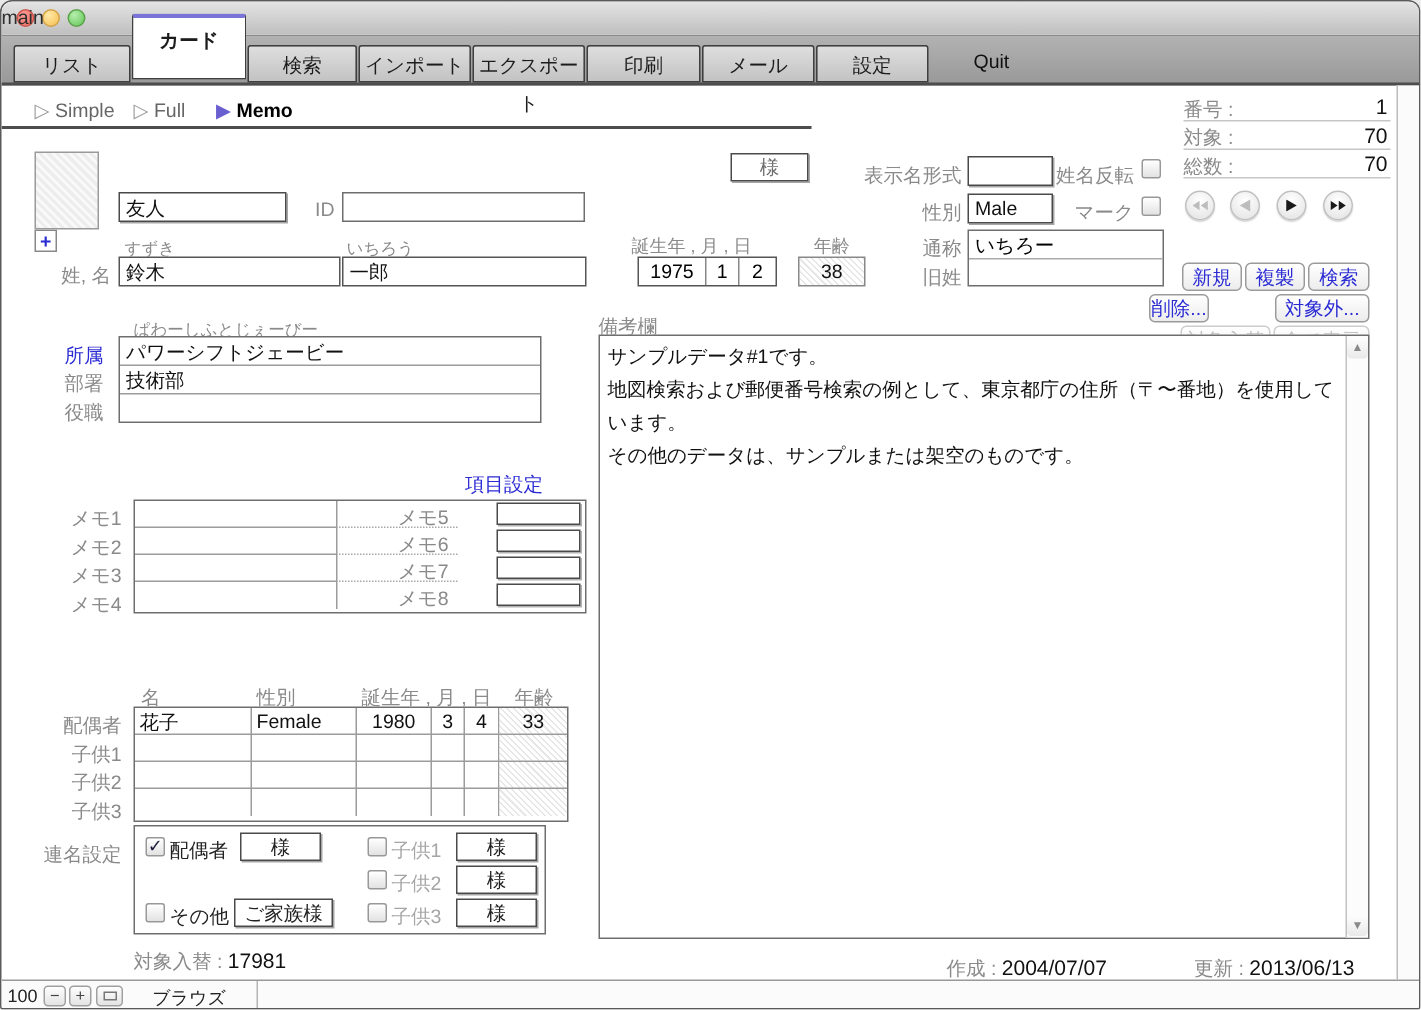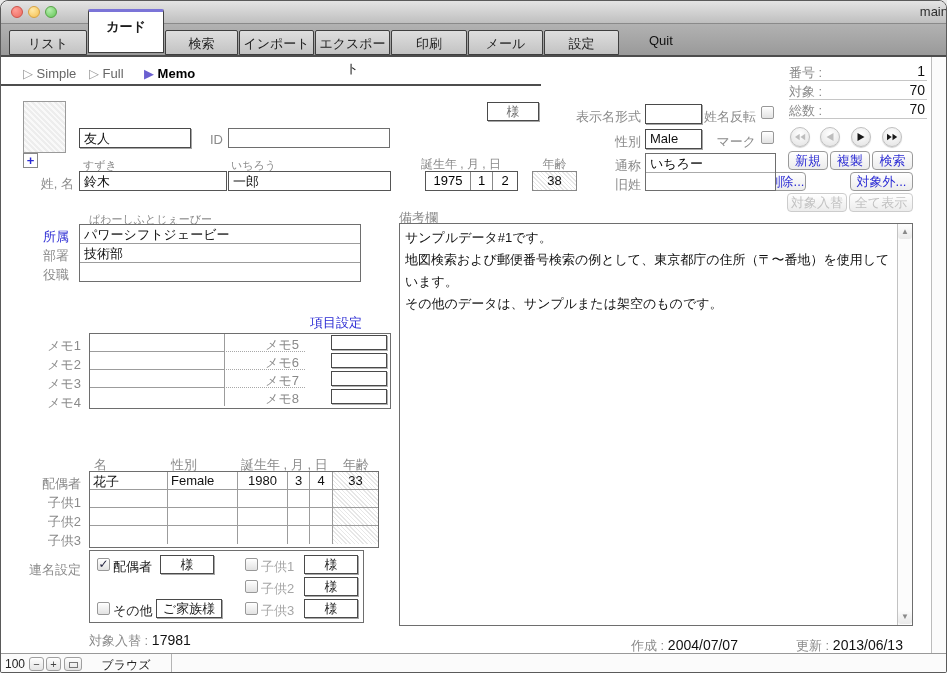--- a/index.html
+++ b/index.html
@@ -8,21 +8,21 @@
           border-radius:8px 8px 2px 2px;overflow:hidden;}
   .abs{position:absolute;}
 
   
   .titlebar{position:absolute;left:0;top:0;width:947px;height:23px;
     background:linear-gradient(#e4e4e4,#bfbfbf);border-bottom:1px solid #8a8a8a;border-radius:8px 8px 0 0;}
   .tl{position:absolute;top:5px;width:12px;height:12px;border-radius:50%;display:inline-block;}
   .tl.red{left:10px;background:radial-gradient(circle at 35% 30%,#ff9d96,#ec6a5e);border:1px solid #ce5349;}
   .tl.yellow{left:27px;background:radial-gradient(circle at 35% 30%,#ffe9a8,#f5bf4f);border:1px solid #d6a243;}
   .tl.green{left:44px;background:radial-gradient(circle at 35% 30%,#b6eeae,#61c554);border:1px solid #58a348;}
-  .wtitle{position:absolute;left:0;right:0;top:3px;text-align:right;font-size:13px;color:#2e2e2e;}
+  .wtitle{position:absolute;left:0;right:0;top:3px;text-align:left;font-size:13px;color:#2e2e2e;}
 
   
   .tabbar{position:absolute;left:0;top:23px;width:947px;height:33px;
     background:linear-gradient(#b2b2b2,#989898);}
   .tabline{position:absolute;left:0;right:0;bottom:0;height:2px;background:#4d4d4d;}
   .tab{position:absolute;bottom:2px;height:25px;line-height:25px;text-align:center;font-size:13px;color:#1c1c1c;
     background:linear-gradient(#dedede,#c3c3c3);border:1px solid #3f3f3f;border-radius:2px 2px 0 0;cursor:default;z-index:1;}
   .tab.active{bottom:4px;height:44px;line-height:30px;background:#fff;border-top:3px solid #7b74d8;z-index:3;font-weight:bold;}
   .quit{position:absolute;left:648px;top:0;height:33px;line-height:33px;font-size:13px;color:#111;z-index:1;}
 
@@ -31,21 +31,21 @@
   .lbl.r{text-align:right;}
   .small{font-size:11px;}
   .link{color:#2b2bd4;}
   .val{color:#111;}
   .field{position:absolute;background:#fff;border:1px solid #6e6e6e;font-size:13px;color:#111;
     padding:1px 4px;white-space:nowrap;overflow:hidden;}
   .raised{border:1px solid #4a4a4a;box-shadow:1px 1px 0 rgba(0,0,0,.35);}
   .pattern{background-image:repeating-linear-gradient(45deg,#e7e7e7 0 1px,#ffffff 1px 3px);}
   .center{text-align:center;}
   .bluebtn{position:absolute;background:linear-gradient(#ffffff,#ececec);border:1px solid #9a9a9a;border-radius:4px;
-    color:#2b2bd4;font-size:13px;text-align:center;line-height:17px;height:19px;cursor:default;white-space:nowrap;}
+    color:#2b2bd4;font-size:13px;text-align:center;line-height:17px;height:19px;cursor:default;white-space:nowrap;margin-top:24px;}
   .bluebtn.disabled{color:#c2c2c2;border-color:#cccccc;}
   .navbtn{position:absolute;width:20px;height:20px;border-radius:50%;
     background:radial-gradient(circle at 50% 32%,#ffffff,#e1e1e1);border:1px solid #c0c0c0;
     box-shadow:0 1px 1px rgba(0,0,0,.18);display:flex;align-items:center;justify-content:center;}
   .cb{position:absolute;width:13px;height:13px;background:linear-gradient(#ffffff,#e2e2e2);
     border:1px solid #989898;border-radius:2px;font-size:12px;line-height:11px;text-align:center;
     color:#1c1c3a;font-weight:bold;box-shadow:inset 0 1px 1px rgba(255,255,255,.9);}
   .hbtn{position:absolute;background:#fff;border:1px solid #4a4a4a;box-shadow:1px 1px 0 rgba(0,0,0,.35);
     font-size:13px;color:#222;text-align:center;line-height:17px;height:19px;}
 

